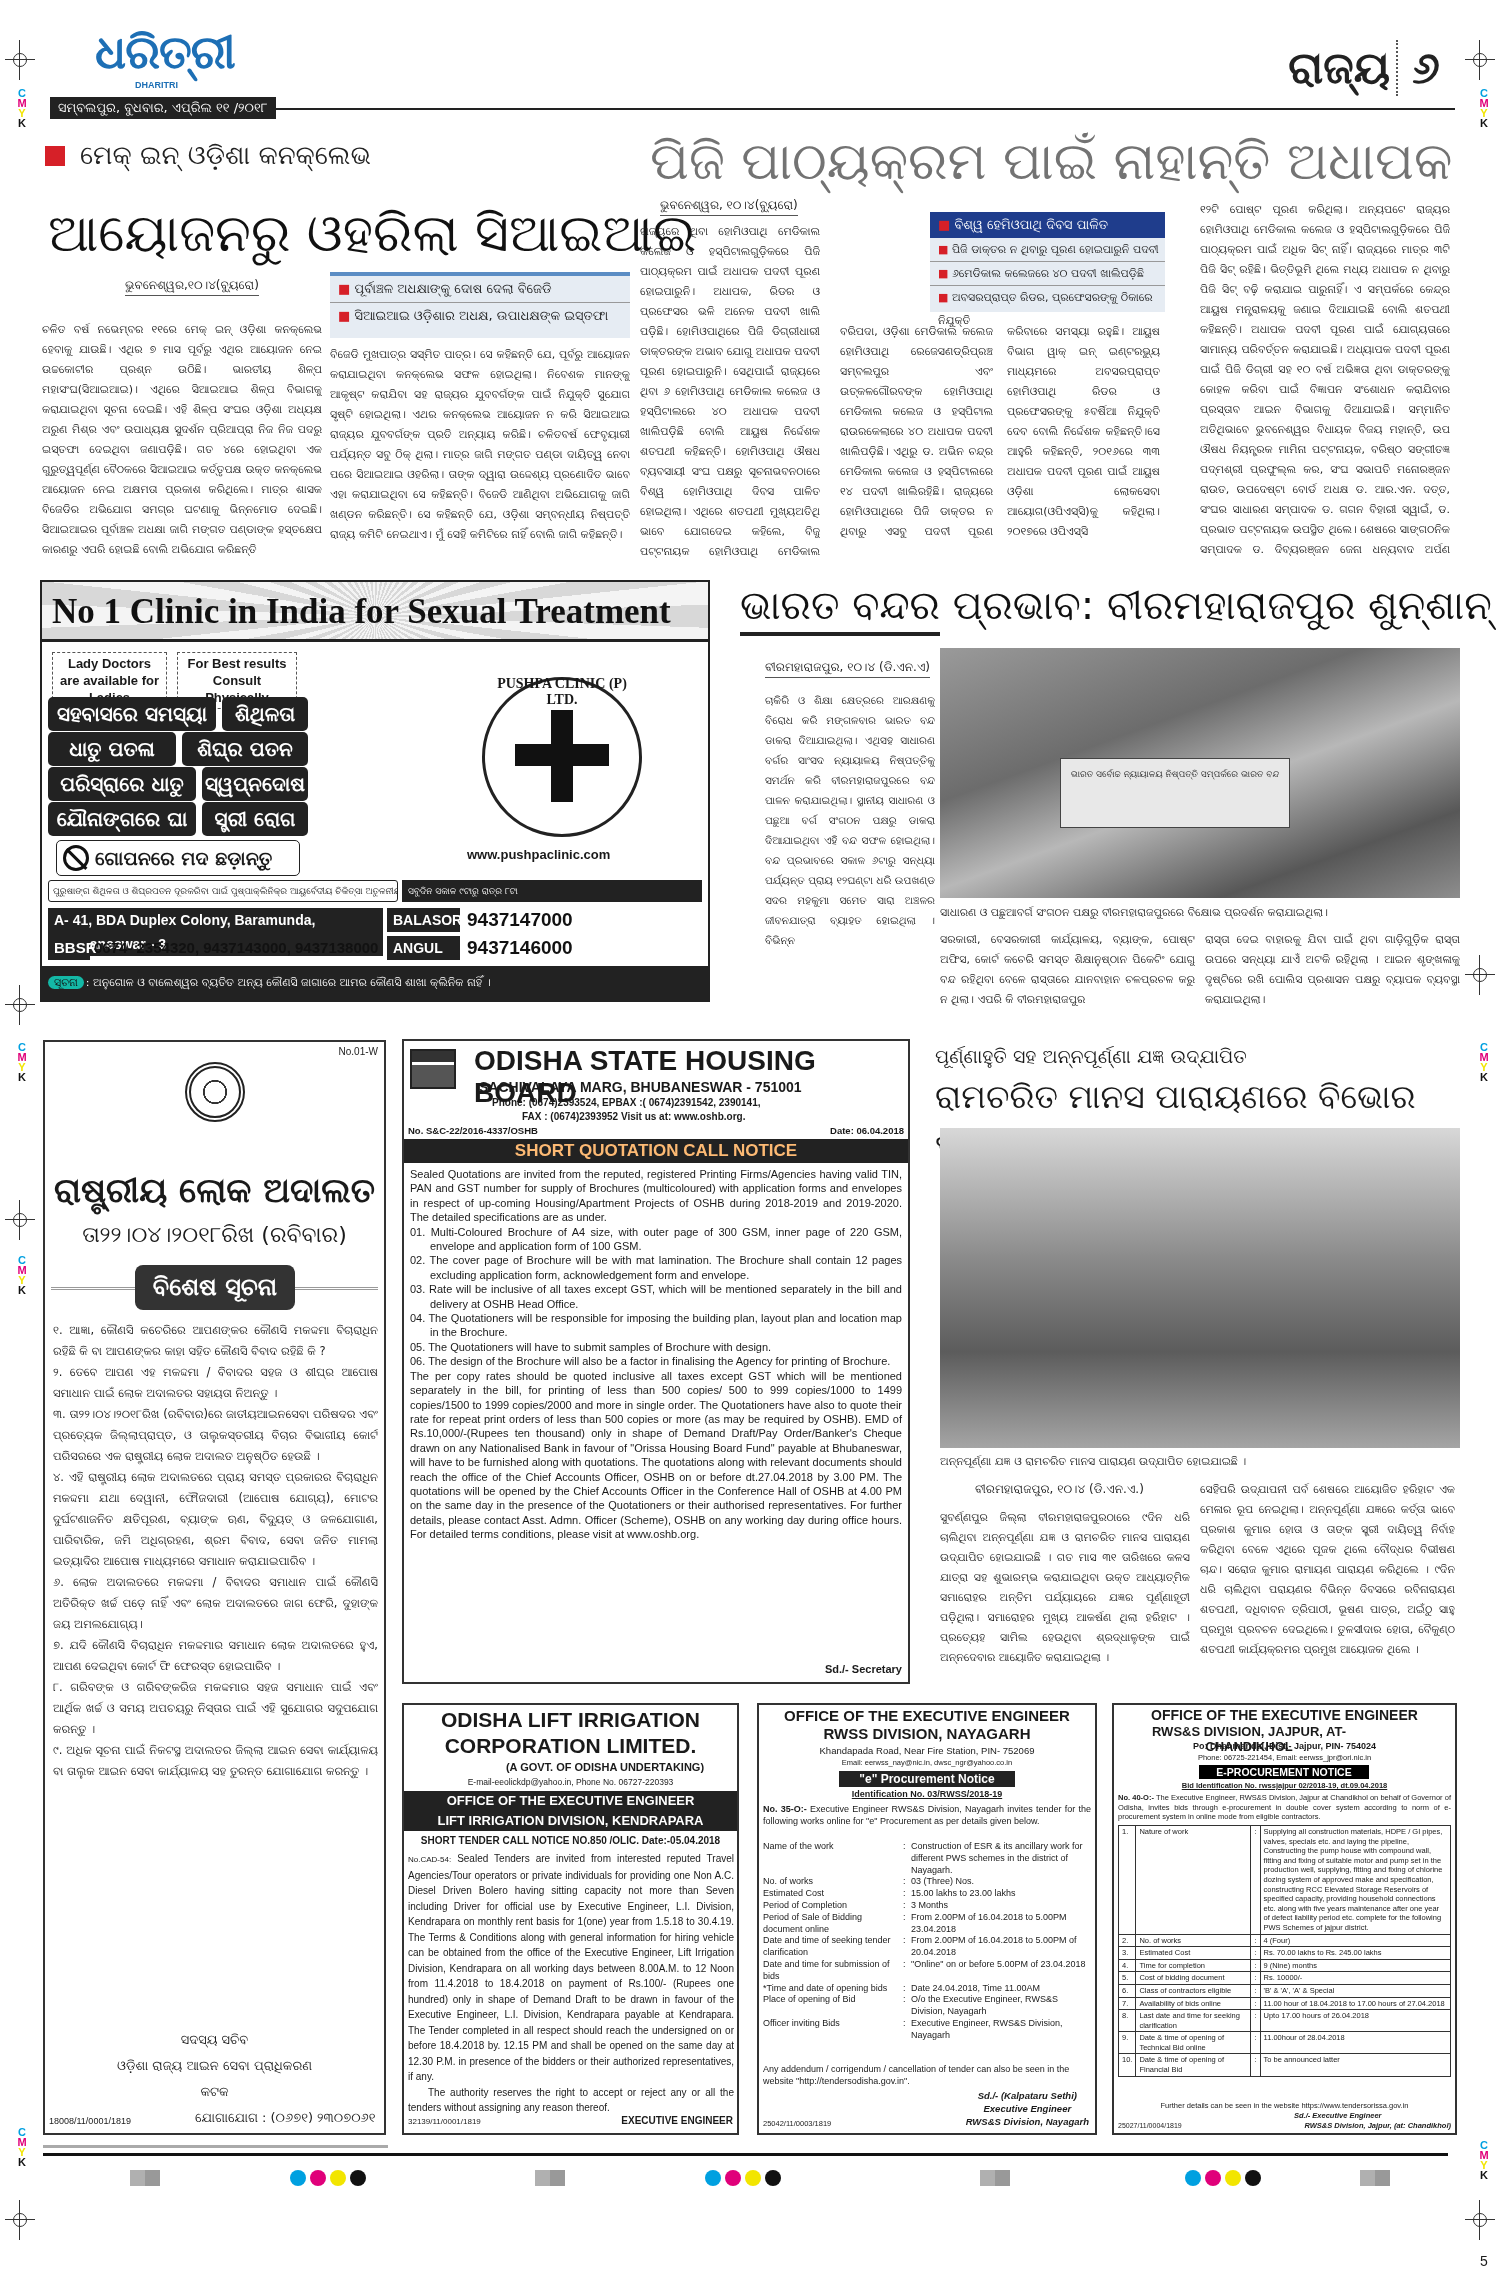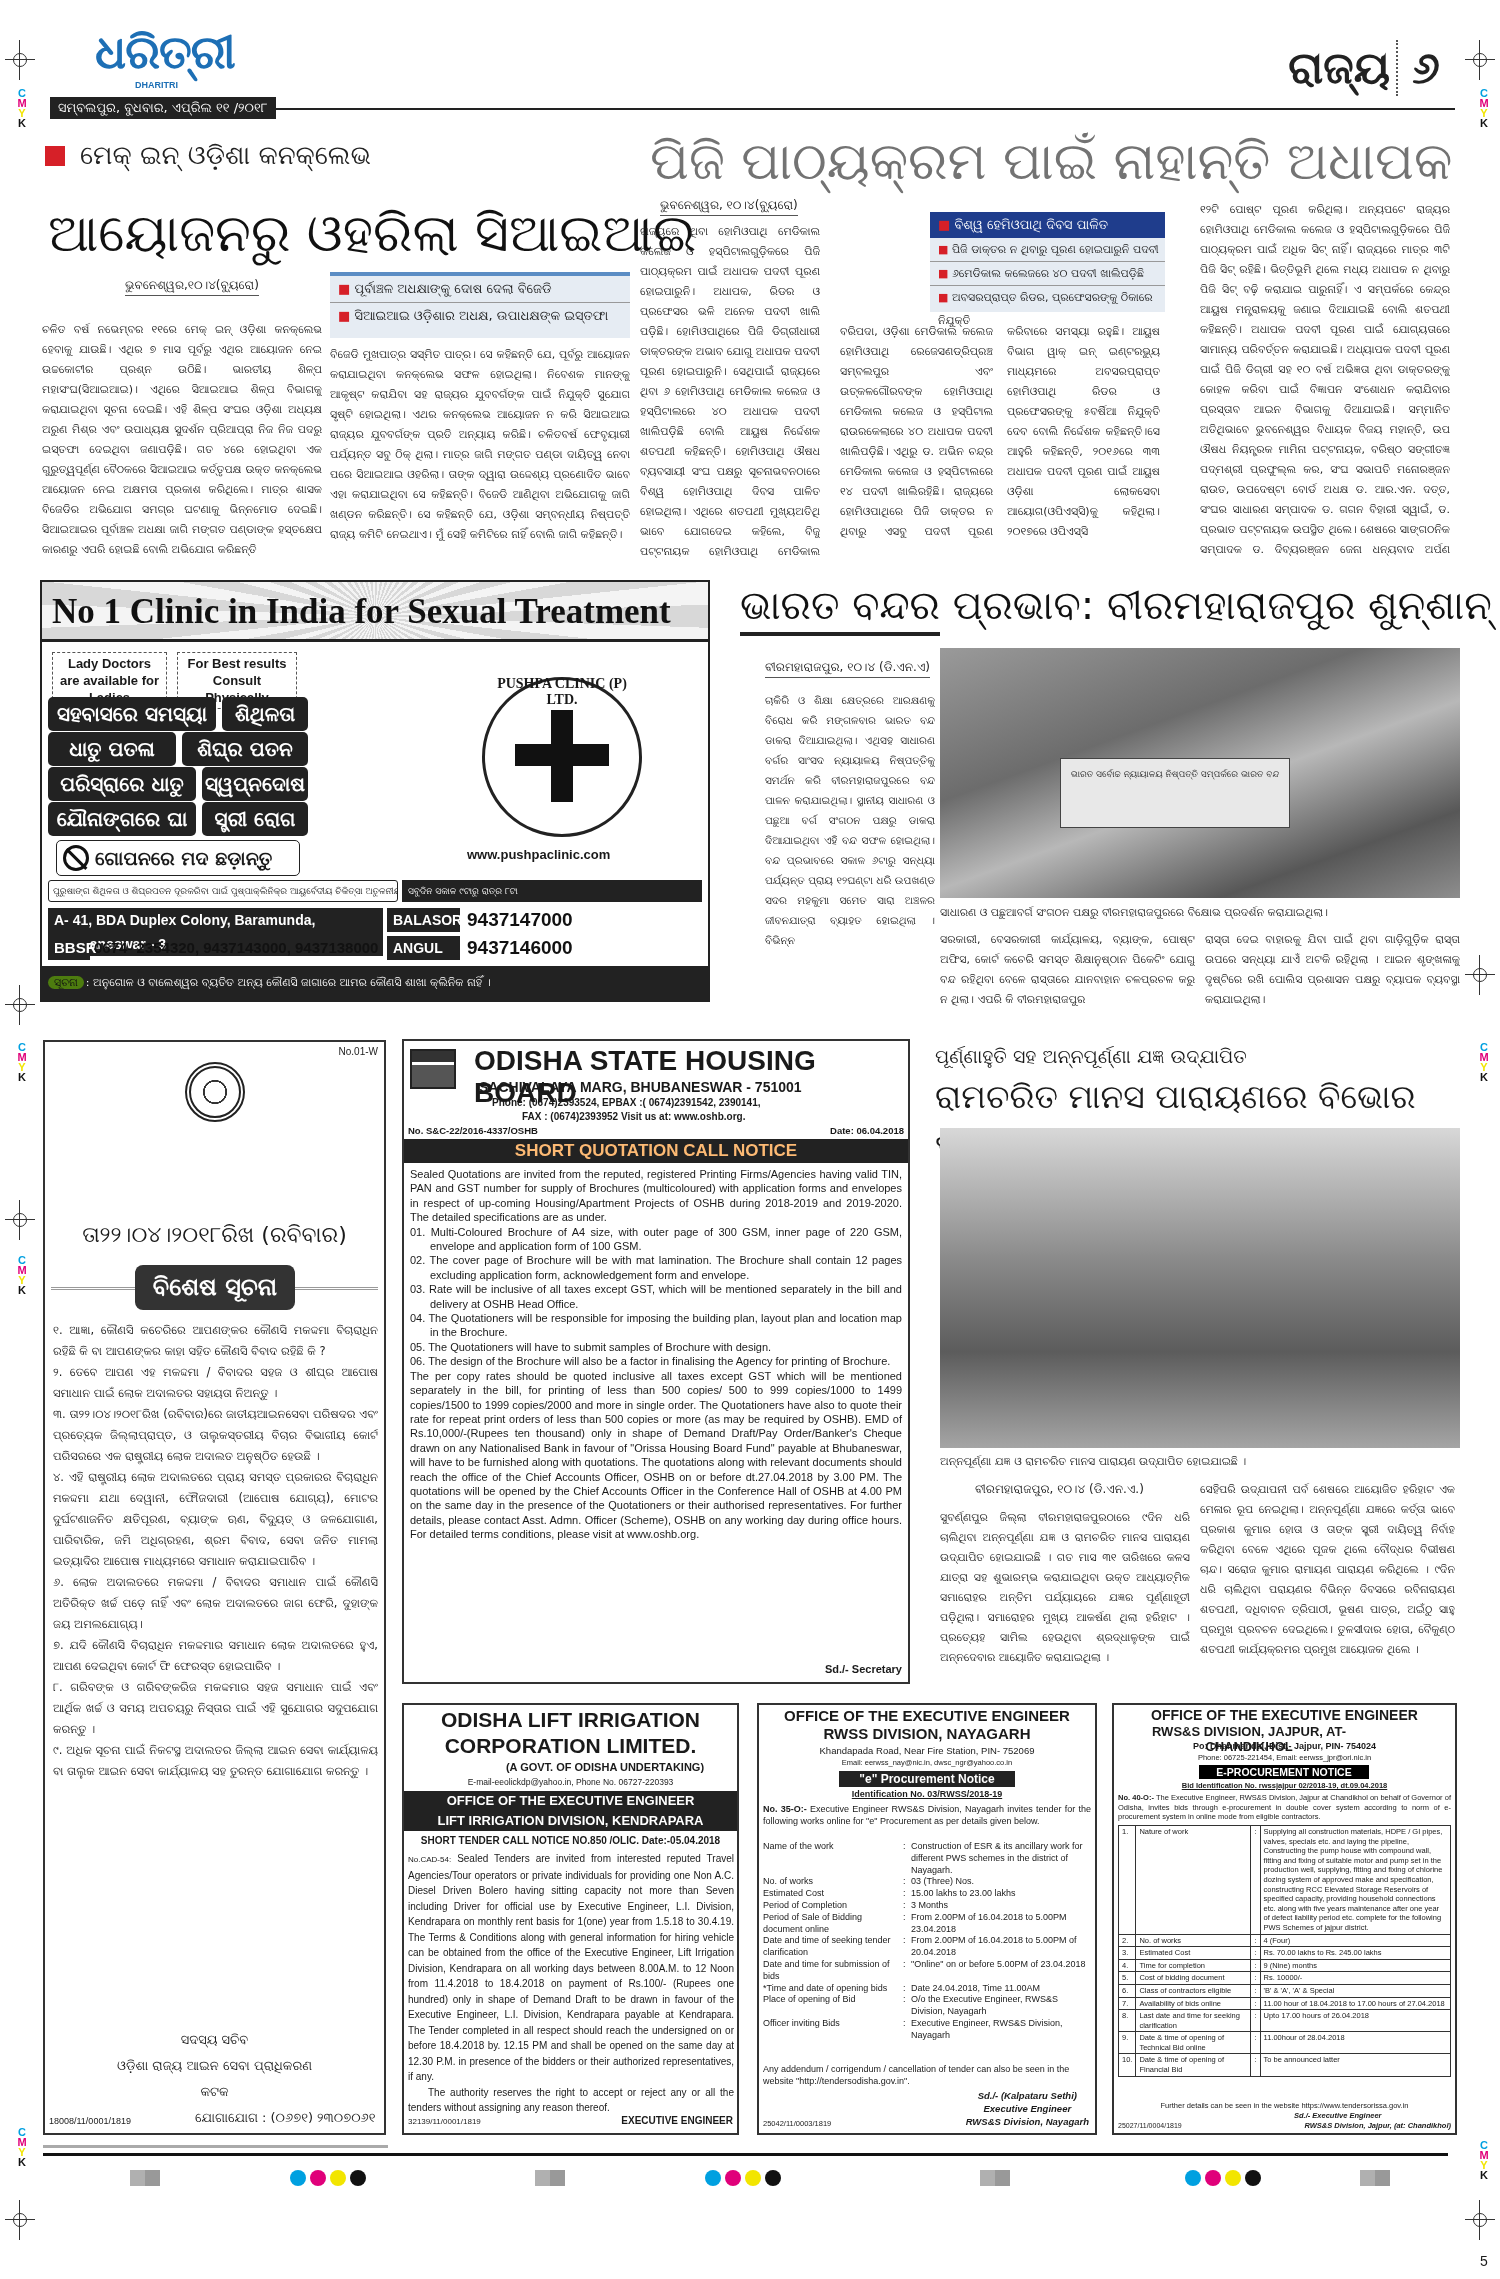--- a/index.html
+++ b/index.html
@@ -176,38 +176,39 @@
   <div class="abs" style="left:6px;top:298px;width:350px;height:22px;border:1px solid #222;border-radius:3px;font:9px/20px 'DejaVu Sans',sans-serif;padding-left:4px;white-space:nowrap;overflow:hidden">ପୁରୁଷାଙ୍ଗ ଶିଥିଳତା ଓ ଶିଘ୍ରପତନ ଦୂରକରିବା ପାଇଁ ପୁଷ୍ପାକ୍ଲିନିକ୍‌ର ଆୟୁର୍ବେଦୀୟ ଚିକିତ୍ସା ଅତୁଳନୀୟ</div>
   <div class="dark-bar" style="left:360px;top:298px;height:22px;font:9px/22px 'DejaVu Sans',sans-serif;width:300px">ସବୁଦିନ ସକାଳ ୯ଟାରୁ ରାତ୍ର ୮ଟା</div>
   <div class="dark-bar" style="left:6px;top:326px;width:335px;font-size:14px">A- 41, BDA Duplex Colony, Baramunda, Bhubaneswar - 3</div>
   <div class="dark-bar" style="left:345px;top:326px;width:73px;font-size:14px">BALASORE</div>
   <div class="ph" style="left:425px;top:326px">9437147000</div>
   <div class="dark-bar" style="left:6px;top:354px;width:42px;font-size:15px">BBSR</div>
   <div class="ph" style="left:52px;top:354px;font-size:15px">0674- 2354320,   9437143000,   9437138000</div>
   <div class="dark-bar" style="left:345px;top:354px;width:73px;font-size:14px">ANGUL</div>
   <div class="ph" style="left:425px;top:354px">9437146000</div>
   <div class="dark-bar" style="left:0;top:384px;width:666px;height:34px;font:11px/34px 'DejaVu Sans',sans-serif;white-space:nowrap;overflow:hidden">
-    <span style="background:#4d7c0f;color:#111;border-radius:10px;padding:0 6px;margin-right:2px">ସୂଚନା</span><span>: ଅନୁଗୋଳ ଓ ବାଲେଶ୍ୱର ବ୍ୟତିତ ଅନ୍ୟ କୌଣସି ଜାଗାରେ ଆମର କୌଣସି ଶାଖା କ୍ଲିନିକ ନାହିଁ ।</span>
+    <span style="background:#14b8a6;color:#111;border-radius:10px;padding:0 6px;margin-right:2px">ସୂଚନା</span><span>: ଅନୁଗୋଳ ଓ ବାଲେଶ୍ୱର ବ୍ୟତିତ ଅନ୍ୟ କୌଣସି ଜାଗାରେ ଆମର କୌଣସି ଶାଖା କ୍ଲିନିକ ନାହିଁ ।</span>
   </div>
 </div>
 
 <div class="abs" style="left:740px;top:580px;font:40px/50px 'DejaVu Sans',sans-serif;color:#111">ଭାରତ ବନ୍ଦର ପ୍ରଭାବ: ବୀରମହାରାଜପୁର ଶୁନ୍‌ଶାନ୍</div>
 <div class="abs" style="left:740px;top:632px;width:200px;height:4px;background:#222"></div>
 <div class="abs byline" style="left:765px;top:660px">ବୀରମହାରାଜପୁର, ୧୦।୪ (ଡି.ଏନ.ଏ)</div>
 <div class="abs col-text" style="left:765px;top:690px;width:170px;height:300px;font-size:10.5px">ଚାକିରି ଓ ଶିକ୍ଷା କ୍ଷେତ୍ରରେ ଆରକ୍ଷଣକୁ ବିରୋଧ କରି ମଙ୍ଗଳବାର ଭାରତ ବନ୍ଦ ଡାକରା ଦିଆଯାଇଥିଲା। ଏଥିସହ ସାଧାରଣ ବର୍ଗର ସାଂସଦ ନ୍ୟାୟାଳୟ ନିଷ୍ପତ୍ତିକୁ ସମର୍ଥନ କରି ବୀରମହାରାଜପୁରରେ ବନ୍ଦ ପାଳନ କରାଯାଇଥିଲା। ସ୍ଥାନୀୟ ସାଧାରଣ ଓ ପଛୁଆ ବର୍ଗ ସଂଗଠନ ପକ୍ଷରୁ ଡାକରା ଦିଆଯାଇଥିବା ଏହି ବନ୍ଦ ସଫଳ ହୋଇଥିଲା। ବନ୍ଦ ପ୍ରଭାବରେ ସକାଳ ୬ଟାରୁ ସନ୍ଧ୍ୟା ପର୍ଯ୍ୟନ୍ତ ପ୍ରାୟ ୧୨ଘଣ୍ଟା ଧରି ଉପଖଣ୍ଡ ସଦର ମହକୁମା ସମେତ ସାରା ଅଞ୍ଚଳର ଜୀବନଯାତ୍ରା ବ୍ୟାହତ ହୋଇଥିଲା । ବିଭିନ୍ନ</div>
 <div class="photo" style="left:940px;top:648px;width:520px;height:250px">
   <div class="banner">ଭାରତ ସର୍ବୋଚ୍ଚ ନ୍ୟାୟାଳୟ ନିଷ୍ପତ୍ତି ସମ୍ପର୍କରେ ଭାରତ ବନ୍ଦ</div>
 </div>
 <div class="abs col-text" style="left:940px;top:903px;width:520px;height:22px">ସାଧାରଣ ଓ ପଛୁଆବର୍ଗ ସଂଗଠନ ପକ୍ଷରୁ ବୀରମହାରାଜପୁରରେ ବିକ୍ଷୋଭ ପ୍ରଦର୍ଶନ କରାଯାଇଥିଲା।</div>
 <div class="abs col-text" style="left:940px;top:930px;width:255px;height:80px">ସରକାରୀ, ବେସରକାରୀ କାର୍ଯ୍ୟାଳୟ, ବ୍ୟାଙ୍କ, ପୋଷ୍ଟ ଅଫିସ, କୋର୍ଟ କଚେରି ସମସ୍ତ ଶିକ୍ଷାନୁଷ୍ଠାନ ପିକେଟିଂ ଯୋଗୁ ବନ୍ଦ ରହିଥିବା ବେଳେ ରାସ୍ତାରେ ଯାନବାହାନ ଚଳପ୍ରଚଳ କରୁ ନ ଥିଲା। ଏପରି କି ବୀରମହାରାଜପୁର</div>
 <div class="abs col-text" style="left:1205px;top:930px;width:255px;height:80px">ରାସ୍ତା ଦେଇ ବାହାରକୁ ଯିବା ପାଇଁ ଥିବା ଗାଡ଼ିଗୁଡ଼ିକ ରାସ୍ତା ଉପରେ ସନ୍ଧ୍ୟା ଯାଏଁ ଅଟକି ରହିଥିଲା । ଆଇନ ଶୃଙ୍ଖଳାକୁ ଦୃଷ୍ଟିରେ ରଖି ପୋଲିସ ପ୍ରଶାସନ ପକ୍ଷରୁ ବ୍ୟାପକ ବ୍ୟବସ୍ଥା କରାଯାଇଥିଲା।</div>
 
 <div class="box" style="left:43px;top:1040px;width:343px;height:1095px">
   <div class="abs" style="right:6px;top:4px;font:10px 'Liberation Sans',sans-serif">No.01-W</div>
   <div class="abs" style="left:140px;top:20px;width:60px;height:60px;border-radius:50%;border:6px double #222;background:radial-gradient(circle,#fff 30%,#333 31%,#333 35%,#fff 36%)"></div>
+  <div class="abs" style="left:0;top:128px;width:339px;text-align:center;font:bold 34px 'DejaVu Sans',sans-serif">ରାଷ୍ଟ୍ରୀୟ ଲୋକ ଅଦାଲତ</div>
   <div class="abs" style="left:0;top:180px;width:339px;text-align:center;font:22px 'DejaVu Sans',sans-serif">ତା୨୨।୦୪।୨୦୧୮ରିଖ (ରବିବାର)</div>
   <div class="abs" style="left:6px;top:245px;width:327px;height:1px;border-top:3px double #999"></div>
   <div class="abs" style="left:90px;top:223px;width:160px;height:45px;background:#333;color:#fff;border-radius:8px;text-align:center;font:bold 24px/45px 'DejaVu Sans',sans-serif">ବିଶେଷ ସୂଚନା</div>
   <div class="abs" style="left:8px;top:278px;width:325px;height:700px;font:11.5px/21px 'DejaVu Sans',sans-serif;text-align:justify;overflow:hidden">
     <p>୧. ଆଜ୍ଞା, କୌଣସି କଚେରିରେ ଆପଣଙ୍କର କୌଣସି ମକଦ୍ଦମା ବିଚାରାଧିନ ରହିଛି କି ବା ଆପଣଙ୍କର କାହା ସହିତ କୌଣସି ବିବାଦ ରହିଛି କି ?</p>
     <p>୨. ତେବେ ଆପଣ ଏହ ମକଦ୍ଦମା / ବିବାଦର ସହଜ ଓ ଶୀଘ୍ର ଆପୋଷ ସମାଧାନ ପାଇଁ ଲୋକ ଅଦାଲତର ସହାୟତା ନିଅନ୍ତୁ ।</p>
     <p>୩. ତା୨୨।୦୪।୨୦୧୮ରିଖ (ରବିବାର)ରେ ଜାତୀୟଆଇନସେବା ପରିଷଦର ଏବଂ ପ୍ରତ୍ୟେକ ଜିଲ୍ଲାପ୍ରାପ୍ତ, ଓ ତାଲୁକସ୍ତରୀୟ ବିଚାର ବିଭାଗୀୟ କୋର୍ଟ ପରିସରରେ ଏକ ରାଷ୍ଟ୍ରୀୟ ଲୋକ ଅଦାଲତ ଅନୁଷ୍ଠିତ ହେଉଛି ।</p>
     <p>୪. ଏହି ରାଷ୍ଟ୍ରୀୟ ଲୋକ ଅଦାଲତରେ ପ୍ରାୟ ସମସ୍ତ ପ୍ରକାରର ବିଚାରାଧିନ ମକଦ୍ଦମା ଯଥା ଦେୱାନୀ, ଫୌଜଦାରୀ (ଆପୋଷ ଯୋଗ୍ୟ), ମୋଟର ଦୁର୍ଘଟଣାଜନିତ କ୍ଷତିପୂରଣ, ବ୍ୟାଙ୍କ ଋଣ, ବିଦ୍ୟୁତ୍ ଓ ଜଳଯୋଗାଣ, ପାରିବାରିକ, ଜମି ଅଧିଗ୍ରହଣ, ଶ୍ରମ ବିବାଦ, ସେବା ଜନିତ ମାମଲା ଇତ୍ୟାଦିର ଆପୋଷ ମାଧ୍ୟମରେ ସମାଧାନ କରାଯାଇପାରିବ ।</p>
     <p>୬. ଲୋକ ଅଦାଲତରେ ମକଦ୍ଦମା / ବିବାଦର ସମାଧାନ ପାଇଁ କୌଣସି ଅତିରିକ୍ତ ଖର୍ଚ୍ଚ ପଡ଼େ ନାହିଁ ଏବଂ ଲୋକ ଅଦାଲତରେ ଜାଗ ଫେରି, ଦୁହାଙ୍କ ଜୟ ଅମଲଯୋଗ୍ୟ।</p>
     <p>୭. ଯଦି କୌଣସି ବିଚାରାଧିନ ମକଦ୍ଦମାର ସମାଧାନ ଲୋକ ଅଦାଲତରେ ହୁଏ, ଆପଣ ଦେଇଥିବା କୋର୍ଟ ଫି ଫେରସ୍ତ ହୋଇପାରିବ ।</p>

